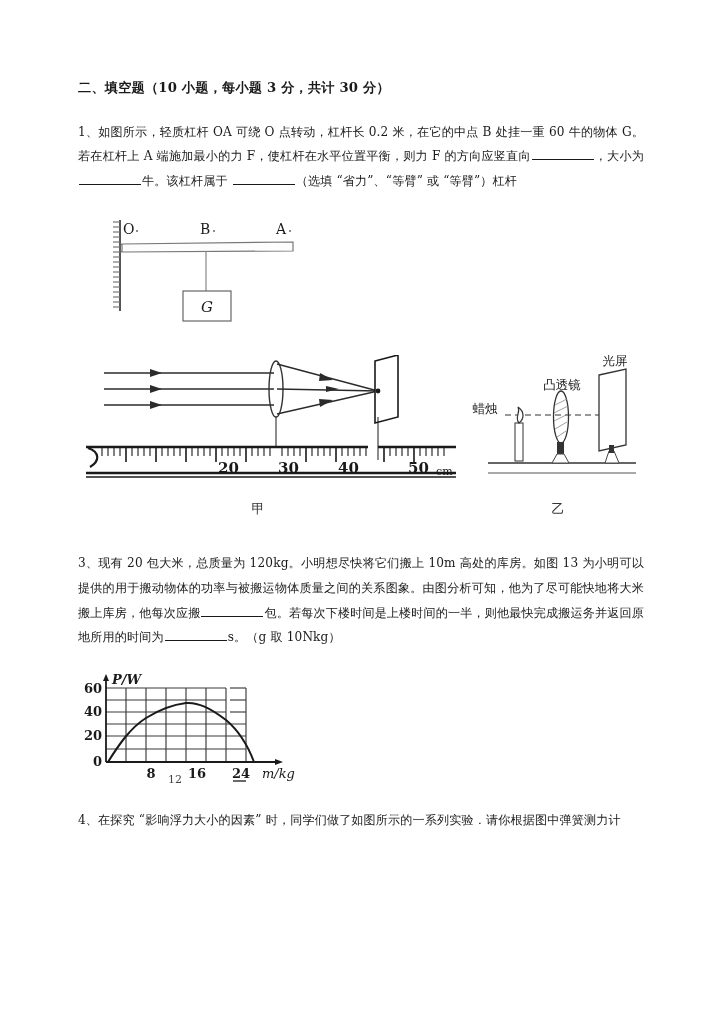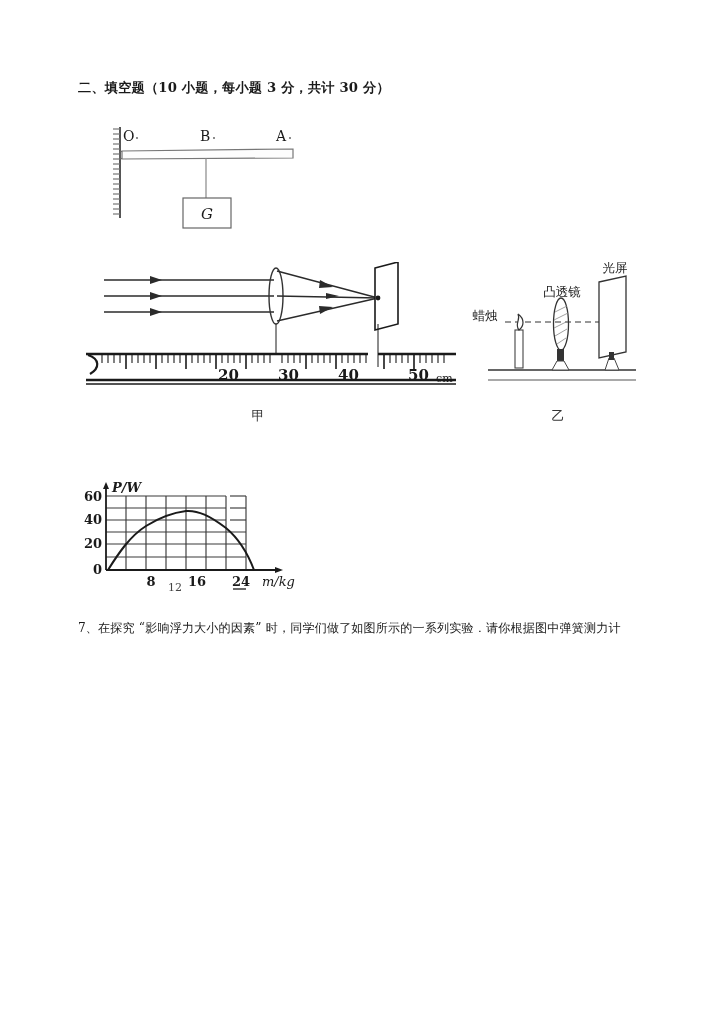--- a/index.html
+++ b/index.html
@@ -73,20 +73,23 @@
   .spacer-3 { height: 10px; }
 </style>
 </head>
 <body>
 
 <div class="page">
   <div class="content">
 
     <h2 class="section-title">二、填空题（10 小题，每小题 3 分，共计 30 分）</h2>
 
+    <div class="q-block">
+      <p class="q-text">1、如图所示，轻质杠杆 OA 可绕 O 点转动，杠杆长 0.2 米，在它的中点 B 处挂一重 60 牛的物体 G。若在杠杆上 A 端施加最小的力 F，使杠杆在水平位置平衡，则力 F 的方向应竖直向<span class="blank"></span>，大小为<span class="blank"></span>牛。该杠杆属于 <span class="blank"></span>（选填 “省力”、“等臂” 或 “等臂”）杠杆</p>
+    </div>
 
     <div class="fig-wrap" id="fig-lever">
       <svg width="566" height="118" viewBox="0 0 566 118">
 
         <g>
           <line x1="42" y1="7" x2="42" y2="98" stroke="#555" stroke-width="2"></line>
           <line x1="35" y1="9" x2="42" y2="9" stroke="#777" stroke-width="1.2"></line>
           <line x1="35" y1="14" x2="42" y2="14" stroke="#777" stroke-width="1.2"></line>
           <line x1="35" y1="19" x2="42" y2="19" stroke="#777" stroke-width="1.2"></line>
           <line x1="35" y1="24" x2="42" y2="24" stroke="#777" stroke-width="1.2"></line>
@@ -268,20 +271,23 @@
           <rect x="531" y="90" width="5" height="8" fill="#333"></rect>
           <text x="537" y="10" font-family="DejaVu Sans, Liberation Sans, sans-serif" font-size="12.5" fill="#1a1a1a" text-anchor="middle">光屏</text>
 
           <text x="480" y="158" font-family="DejaVu Sans, Liberation Sans, sans-serif" font-size="13" fill="#333" text-anchor="middle">乙</text>
         </g>
       </svg>
     </div>
 
     <div class="spacer-2"></div>
 
+    <div class="q-block">
+      <p class="q-text">3、现有 20 包大米，总质量为 120kg。小明想尽快将它们搬上 10m 高处的库房。如图 13 为小明可以提供的用于搬动物体的功率与被搬运物体质量之间的关系图象。由图分析可知，他为了尽可能快地将大米搬上库房，他每次应搬<span class="blank"></span>包。若每次下楼时间是上楼时间的一半，则他最快完成搬运务并返回原地所用的时间为<span class="blank"></span>s。（g 取 10Nkg）</p>
+    </div>
 
     <div class="fig-wrap" id="fig-graph">
       <svg width="566" height="128" viewBox="0 0 566 128">
 
         <g stroke="#3a3a3a" stroke-width="1.15">
           <line x1="48" y1="22" x2="48" y2="96"></line>
           <line x1="68" y1="22" x2="68" y2="96"></line>
           <line x1="88" y1="22" x2="88" y2="96"></line>
           <line x1="108" y1="22" x2="108" y2="96"></line>
           <line x1="128" y1="22" x2="128" y2="96"></line>
@@ -324,17 +330,17 @@
         <text x="163" y="112" font-family="DejaVu Serif, Liberation Serif, serif" font-size="13" font-weight="bold" fill="#1a1a1a" text-anchor="middle">24</text>
         <line x1="155" y1="115" x2="168" y2="115" stroke="#1a1a1a" stroke-width="1.3"></line>
 
         <text x="184" y="112" font-family="DejaVu Serif, Liberation Serif, serif" font-size="13" font-style="italic" fill="#1a1a1a">m/kg</text>
       </svg>
     </div>
 
     <div class="spacer-3"></div>
 
     <div class="q-block">
-      <p class="q-text">7、在探究 “影响浮力大小的因素” 时，同学们做了如图所示的一系列实验．请你根据图中弹簧测力计</p>
+      <p class="q-text">4、在探究 “影响浮力大小的因素” 时，同学们做了如图所示的一系列实验．请你根据图中弹簧测力计</p>
     </div>
 
   </div>
 </div>
 
 </body></html>

